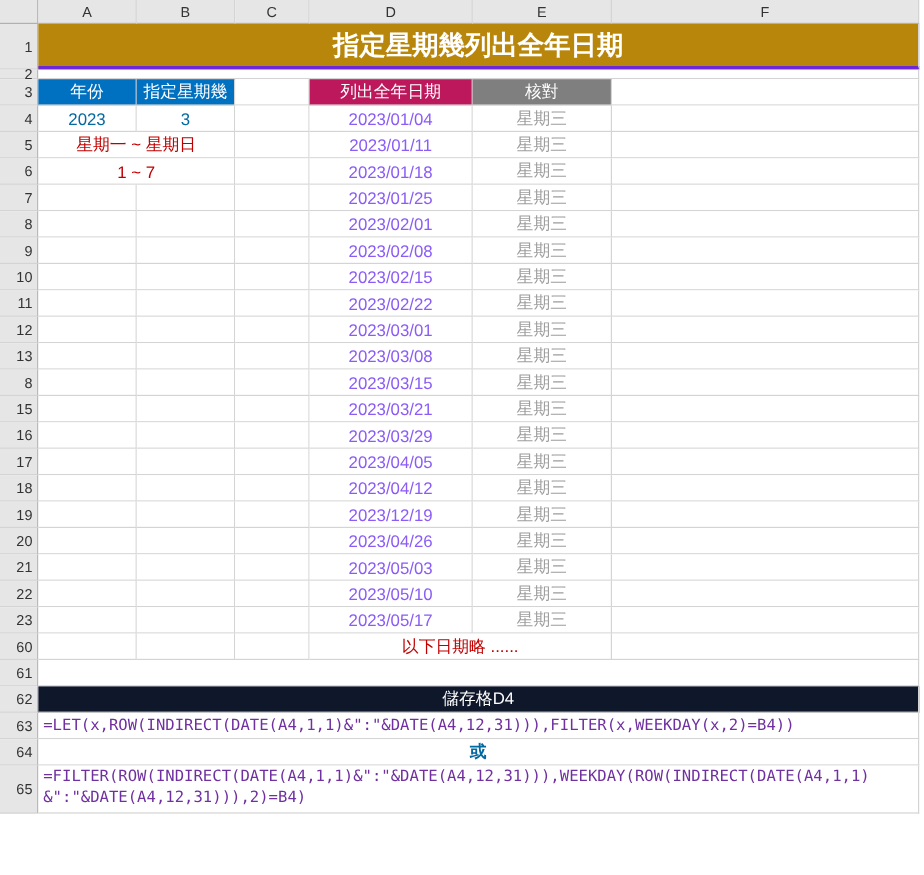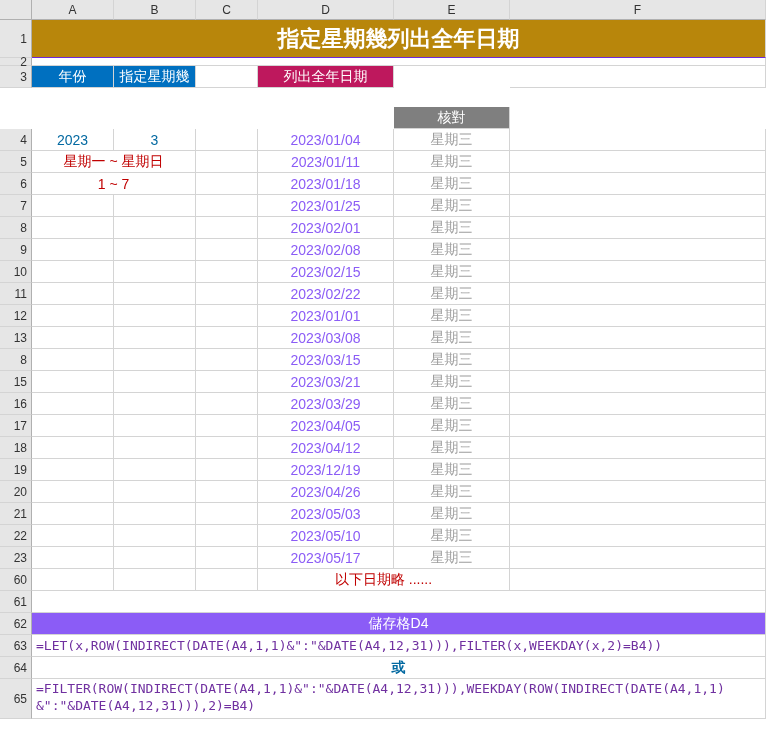--- a/index.html
+++ b/index.html
@@ -45,29 +45,29 @@
       height: 20px;
     }
     .title-row {
       grid-column: 2 / 8;
       background: #b8860b;
       color: #fff;
       font-size: 22px;
       font-weight: bold;
       height: 38px;
       justify-content: center;
-      border-bottom: 1px solid #6d28d9;
+      border-bottom: 3px solid #6d28d9;
     }
     .rowhead.title-h { height: 38px; }
     .rowhead.tiny-h { height: 8px; }
     .cell.tiny-h { height: 8px; }
     .hdr-blue { background: #0070c0; color: #fff; }
     .hdr-green { background: #be185d; color: #fff; }
-    .hdr-gray { background: #7f7f7f; color: #fff; margin-top: 41px; }
-    .hdr-purple { background: #8b5cf6; color: #fff; }
+    .hdr-gray { background: #7f7f7f; color: #fff; }
+    .hdr-purple { background: #0f172a; color: #fff; }
     .val-blue { color: #0369a1; }
     .val-green { color: #8b5cf6; }
     .val-gray { color: #9e9e9e; }
     .val-red { color: #c00000; }
     .val-purple { color: #7030a0; font-family: Consolas, monospace; font-size: 13px; }
     .span-af { grid-column: 2 / 8; }
     .span-ab { grid-column: 2 / 4; }
     .span-de { grid-column: 5 / 7; }
     .left { justify-content: flex-start; padding-left: 4px; }
     .wrap { white-space: normal; word-break: break-all; text-align: left; align-items: flex-start; padding: 2px 4px; line-height: 1.3; }
@@ -160,21 +160,21 @@
     <div class="cell"></div>
     <div class="cell"></div>
   <div class="cell val-green">2023/02/22</div>
   <div class="cell val-gray">星期三</div>
   <div class="cell"></div>
 
   <div class="cell rowhead">12</div>
   <div class="cell"></div>
     <div class="cell"></div>
     <div class="cell"></div>
-  <div class="cell val-green">2023/01/01</div>
+  <div class="cell val-green">2023/03/01</div>
   <div class="cell val-gray">星期三</div>
   <div class="cell"></div>
 
   <div class="cell rowhead">13</div>
   <div class="cell"></div>
     <div class="cell"></div>
     <div class="cell"></div>
   <div class="cell val-green">2023/03/08</div>
   <div class="cell val-gray">星期三</div>
   <div class="cell"></div>

